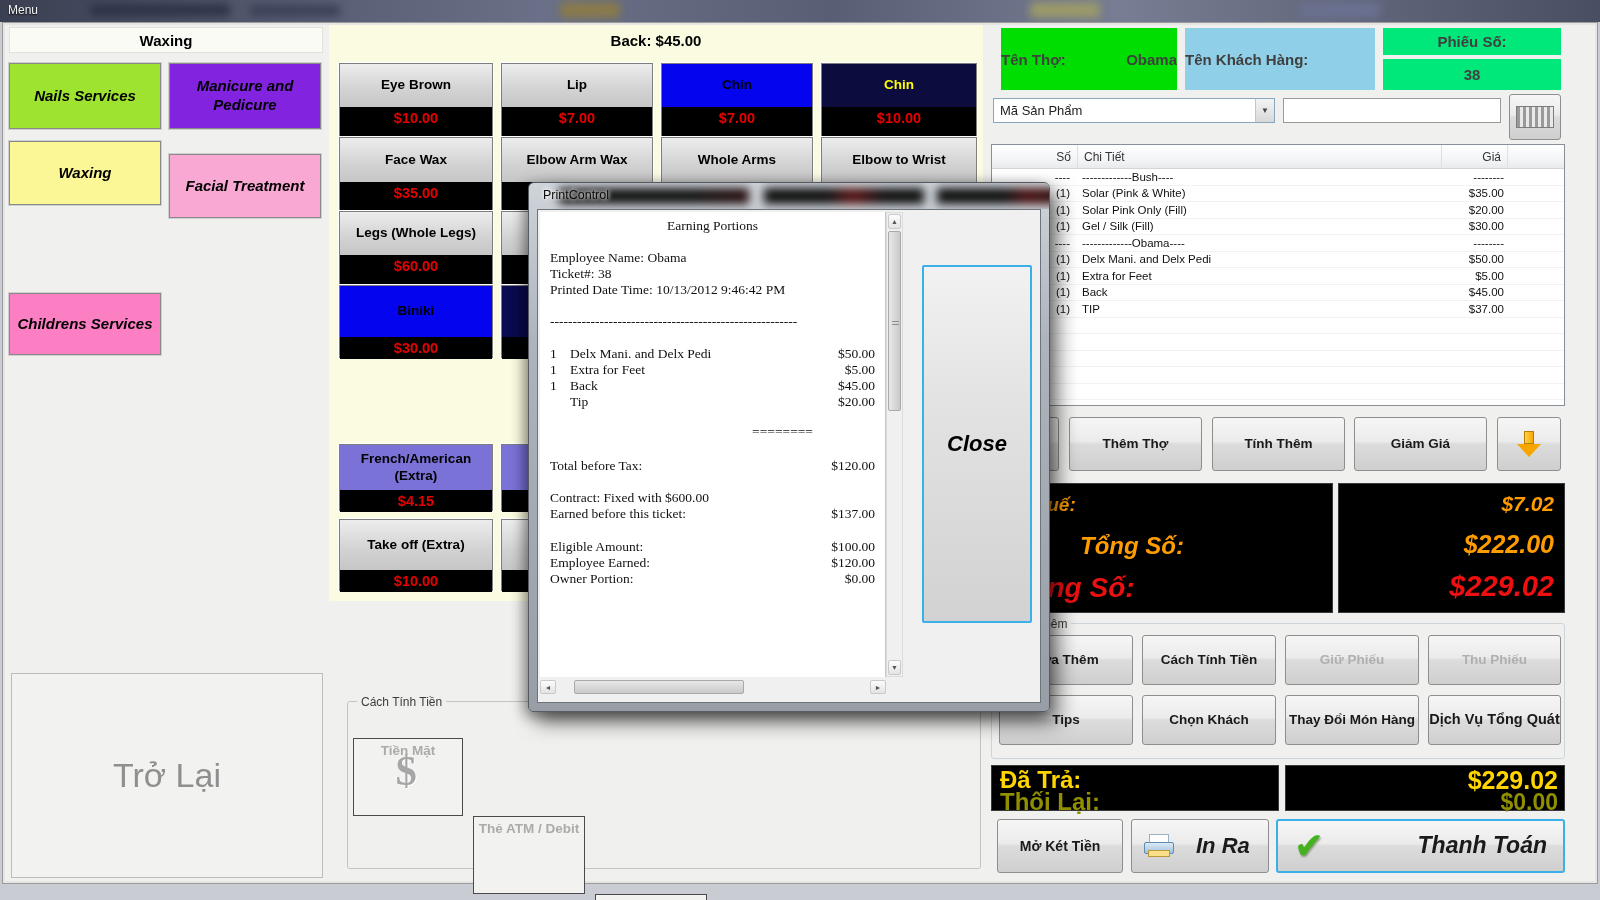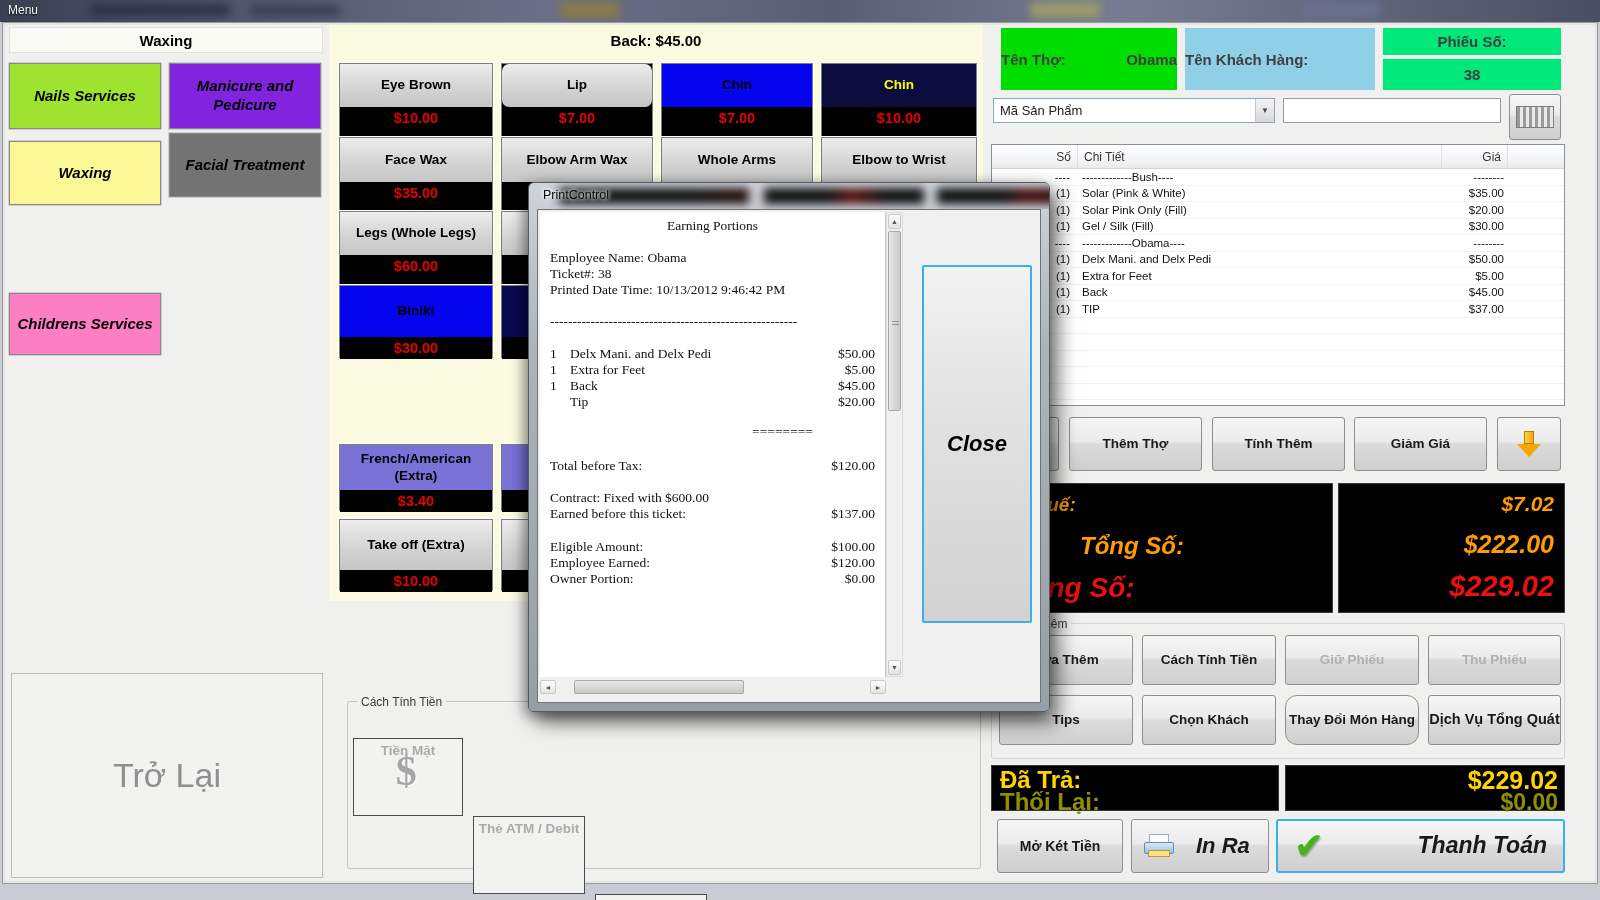--- a/index.html
+++ b/index.html
@@ -149,33 +149,33 @@
 
     <div class="abs cat" style="left:6px;top:40px;width:152px;height:66px;background:#9de32f;">
         <span>Nails Services</span>
       </div>
     <div class="abs cat" style="left:166px;top:40px;width:152px;height:66px;background:#8223e0;">
         <span style="width:120px;">Manicure and Pedicure</span>
       </div>
     <div class="abs cat" style="left:6px;top:118px;width:152px;height:64px;background:#fbf797;">
         <span>Waxing</span>
       </div>
-    <div class="abs cat" style="left:166px;top:110px;width:152px;height:64px;background:#737373;">
+    <div class="abs cat" style="left:166px;top:131px;width:152px;height:64px;background:#f9a8d4;">
         <span>Facial Treatment</span>
       </div>
     <div class="abs cat" style="left:6px;top:270px;width:152px;height:62px;background:#fc7fc4;">
         <span>Childrens Services</span>
       </div>
 
     <div class="abs svc" style="left:336px;top:40px;width:154px;height:87px;">
       <div class="svc-label" style="height:43px;">Eye Brown</div>
       <div class="svc-price">$10.00</div>
     </div>
     <div class="abs svc" style="left:498px;top:40px;width:152px;height:87px;">
-      <div class="svc-label" style="height:43px;border-radius:7px;">Lip</div>
+      <div class="svc-label" style="height:43px;">Lip</div>
       <div class="svc-price">$7.00</div>
     </div>
     <div class="abs svc" style="left:658px;top:40px;width:152px;height:87px;">
       <div class="svc-label bg-blue" style="height:43px;">Chin</div>
       <div class="svc-price">$7.00</div>
     </div>
     <div class="abs svc" style="left:818px;top:40px;width:156px;height:87px;">
       <div class="svc-label bg-navy" style="height:43px;">Chin</div>
       <div class="svc-price">$10.00</div>
     </div>
@@ -210,21 +210,21 @@
       <div class="svc-label bg-blue" style="height:51px;">Biniki</div>
       <div class="svc-price">$30.00</div>
     </div>
     <div class="abs svc" style="left:498px;top:262px;width:152px;height:73px;">
       <div class="svc-label bg-blue" style="height:51px;background:#0a0a50 !important;"></div>
       <div class="svc-price"></div>
     </div>
 
     <div class="abs svc" style="left:336px;top:421px;width:154px;height:67px;">
       <div class="svc-label bg-purple" style="height:45px;padding:0 2px;">French/American (Extra)</div>
-      <div class="svc-price">$3.40</div>
+      <div class="svc-price">$4.15</div>
     </div>
     <div class="abs svc" style="left:498px;top:421px;width:152px;height:67px;">
       <div class="svc-label bg-purple" style="height:45px;"></div>
       <div class="svc-price"></div>
     </div>
 
     <div class="abs svc" style="left:336px;top:496px;width:154px;height:72px;">
       <div class="svc-label" style="height:50px;">Take off (Extra)</div>
       <div class="svc-price">$10.00</div>
     </div>
@@ -365,21 +365,21 @@
       </div>
     <div class="abs wbtn" style="left:996px;top:672px;width:134px;height:50px;">
         <span>Tips</span>
       </div>
     <div class="abs wbtn disabled" style="left:1425px;top:612px;width:133px;height:50px;">
         <span>Thu Phiếu</span>
       </div>
     <div class="abs wbtn" style="left:1139px;top:672px;width:134px;height:50px;">
         <span>Chọn Khách</span>
       </div>
-    <div class="abs wbtn" style="left:1282px;top:672px;width:134px;height:50px;border-radius:12px;">
+    <div class="abs wbtn" style="left:1282px;top:672px;width:134px;height:50px;">
         <span>Thay Đổi Món Hàng</span>
       </div>
     <div class="abs wbtn" style="left:1425px;top:672px;width:133px;height:50px;font-size:14.5px;">
         <span>Dịch Vụ Tổng Quát</span>
       </div>
 
     <div class="abs blackp" style="left:988px;top:742px;width:288px;height:46px;">
       <span class="tot-label yellowv" style="left:8px;top:0px;font-size:24px;font-style:normal;">Đã Trả:</span>
       <span class="tot-label olive" style="left:8px;top:22px;font-size:24px;font-style:normal;">Thối Lại:</span>
     </div>

